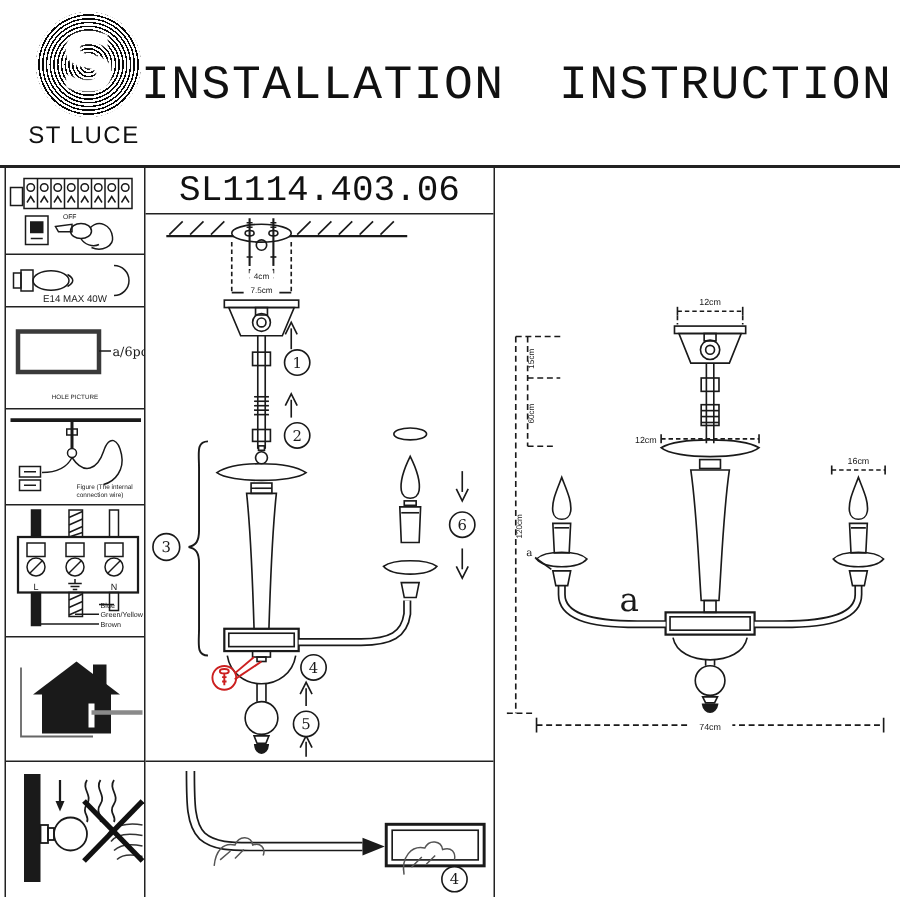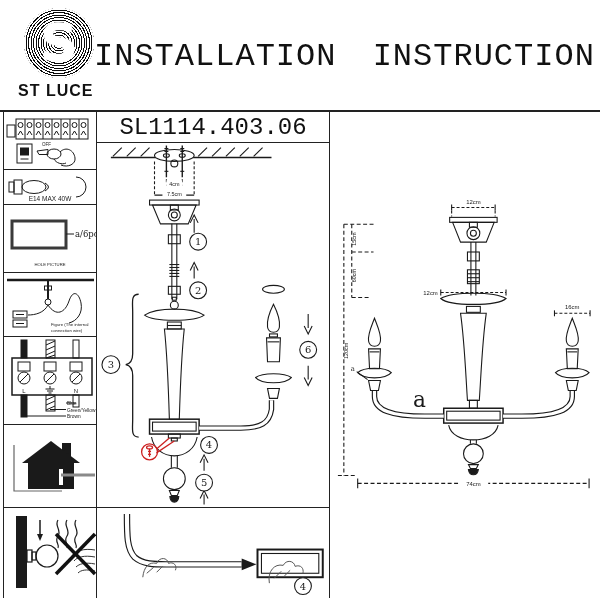--- a/index.html
+++ b/index.html
@@ -5,21 +5,21 @@
   html,body{margin:0;padding:0;background:#fff;}
   .page{width:600px;height:600px;background:#fff;color:#111;position:relative;overflow:hidden;
         font-family:"Liberation Sans",sans-serif;}
   .header{height:112px;box-sizing:border-box;border-bottom:2px solid #222;display:flex;align-items:flex-start;}
   .logo-wrap{width:118px;padding:8px 0 0 14px;box-sizing:border-box;}
   .logo-circle{width:70px;height:70px;margin-left:10px;border-radius:50%;
     background:repeating-radial-gradient(circle at 50% 50%, #0a0a0a 0 1px, #ffffff 1px 2.5px);
     display:flex;align-items:center;justify-content:center;}
   .logo-s{font-family:"DejaVu Sans",sans-serif;font-weight:900;font-size:52px;line-height:1;color:#fff;
     text-shadow:0 0 1px #fff,0 0 2px #fff;}
-  .brand{font-weight:700;font-size:16px;letter-spacing:1px;margin:4px 0 0 4px;}
+  .brand{font-weight:400;font-size:16px;letter-spacing:1px;margin:4px 0 0 4px;text-align:center;}
   .title{flex:1;text-align:center;font-family:"Liberation Mono",monospace;font-size:32px;
     word-spacing:16px;letter-spacing:1px;margin-top:38px;padding-right:36px;white-space:nowrap;}
   .content{display:flex;height:486px;}
   .sidebar{margin-left:3px;width:94px;box-sizing:border-box;border-left:1.5px solid #222;
     border-right:1.5px solid #222;display:flex;flex-direction:column;}
   .cell{border-bottom:1.5px solid #222;box-sizing:border-box;overflow:hidden;}
   .cell:last-child{border-bottom:none;flex:1;}
   .c1{height:58px;} .c2{height:35px;} .c3{height:68px;} .c4{height:64px;} .c5{height:88px;} .c6{height:83px;}
   .middle{width:233px;box-sizing:border-box;border-right:1.5px solid #222;display:flex;flex-direction:column;}
   .model-row{height:31px;box-sizing:border-box;border-bottom:1.5px solid #222;

